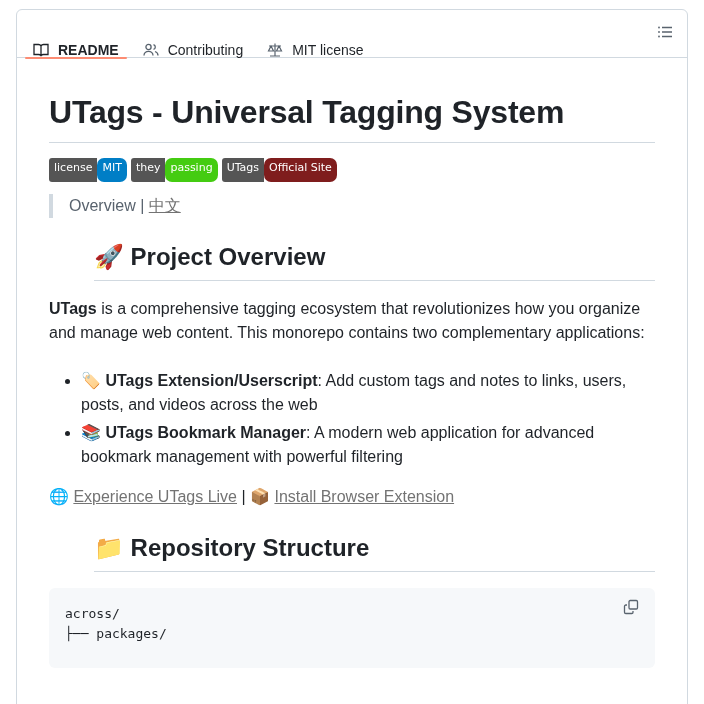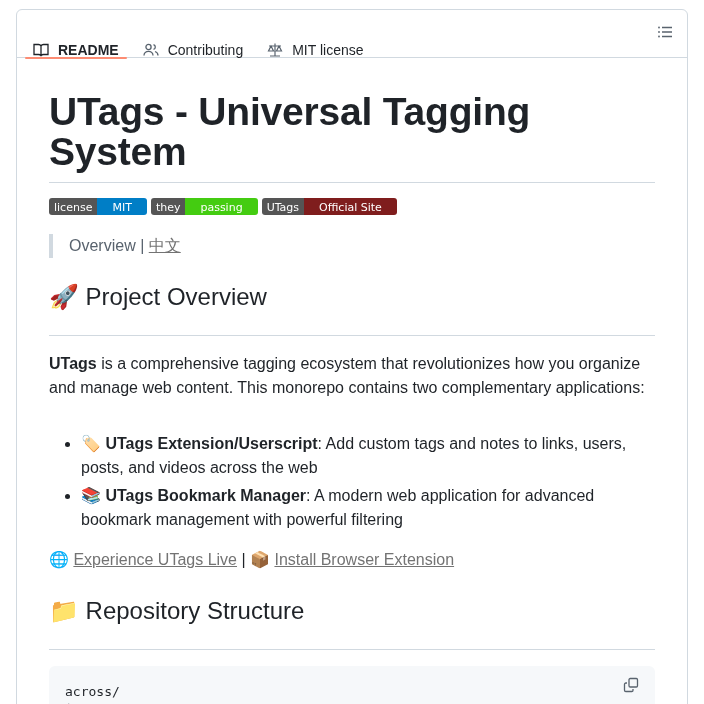--- a/index.html
+++ b/index.html
@@ -26,45 +26,45 @@
     background: #fd8c73; border-radius: 1px;
   }
   .outline-btn {
     position: absolute; right: 12px; top: 14px; width: 20px; height: 20px;
     display: flex; align-items: center; justify-content: center; cursor: pointer;
   }
 
   .content { position: absolute; left: 32px; top: 48px; width: 606px; }
 
   h1.title {
-    font-size: 39px; font-weight: bold; margin-top: 34px; line-height: 40px;
+    font-size: 32px; font-weight: bold; margin-top: 34px; line-height: 40px;
     padding-bottom: 10px; border-bottom: 1px solid #d1d9e0;
     letter-spacing: -0.2px;
   }
   .badges { display: flex; gap: 4px; margin-top: 15px; height: 20px; }
   .badge {
-    display: flex; height: 17px; border-radius: 3px; overflow: hidden;
+    display: flex; height: 24px; border-radius: 3px; overflow: hidden;
     font-family: "DejaVu Sans", sans-serif; font-size: 11px; color: #fff;
     line-height: 20px; cursor: pointer;
   }
   .badge .l { background: #555; padding: 0 5px; }
-  .badge .r { padding: 0 15px; }
+  .badge .r { padding: 0 5px; border-radius: 7px; }
 
   blockquote {
     margin-top: 16px; border-left: 4px solid #d1d9e0; padding-left: 16px;
     color: #59636e; font-size: 16px; line-height: 24px; height: 24px;
   }
   a { color: #737373; text-decoration: underline; cursor: pointer; }
 
   h2 {
-    font-size: 24px; font-weight: normal; line-height: 30px; margin-top: 24px;
-    padding-bottom: 23px; border-bottom: 1px solid #d1d9e0;
+    font-size: 24px; font-weight: bold; line-height: 30px; margin-top: 24px;
+    padding-bottom: 8px; border-bottom: 1px solid #d1d9e0; margin-left: 45px;
   }
   p { font-size: 16px; line-height: 24px; margin-top: 16px; }
-  ul { margin-top: 32px; padding-left: 32px; font-size: 16px; line-height: 24px; }
+  ul { margin-top: 24px; padding-left: 32px; font-size: 16px; line-height: 24px; }
   ul li { margin-bottom: 4px; }
   .emoji { font-family: "DejaVu Sans", sans-serif; }
 
   pre.code {
     margin-top: 16px; background: #f6f8fa; border-radius: 6px;
     padding: 16px; font-family: "DejaVu Sans Mono", monospace; font-size: 13px;
     line-height: 20px; color: #1f2328; position: relative; height: 80px;
   }
   .copy-btn {
     position: absolute; right: 14px; top: 12px; width: 20px; height: 20px;

